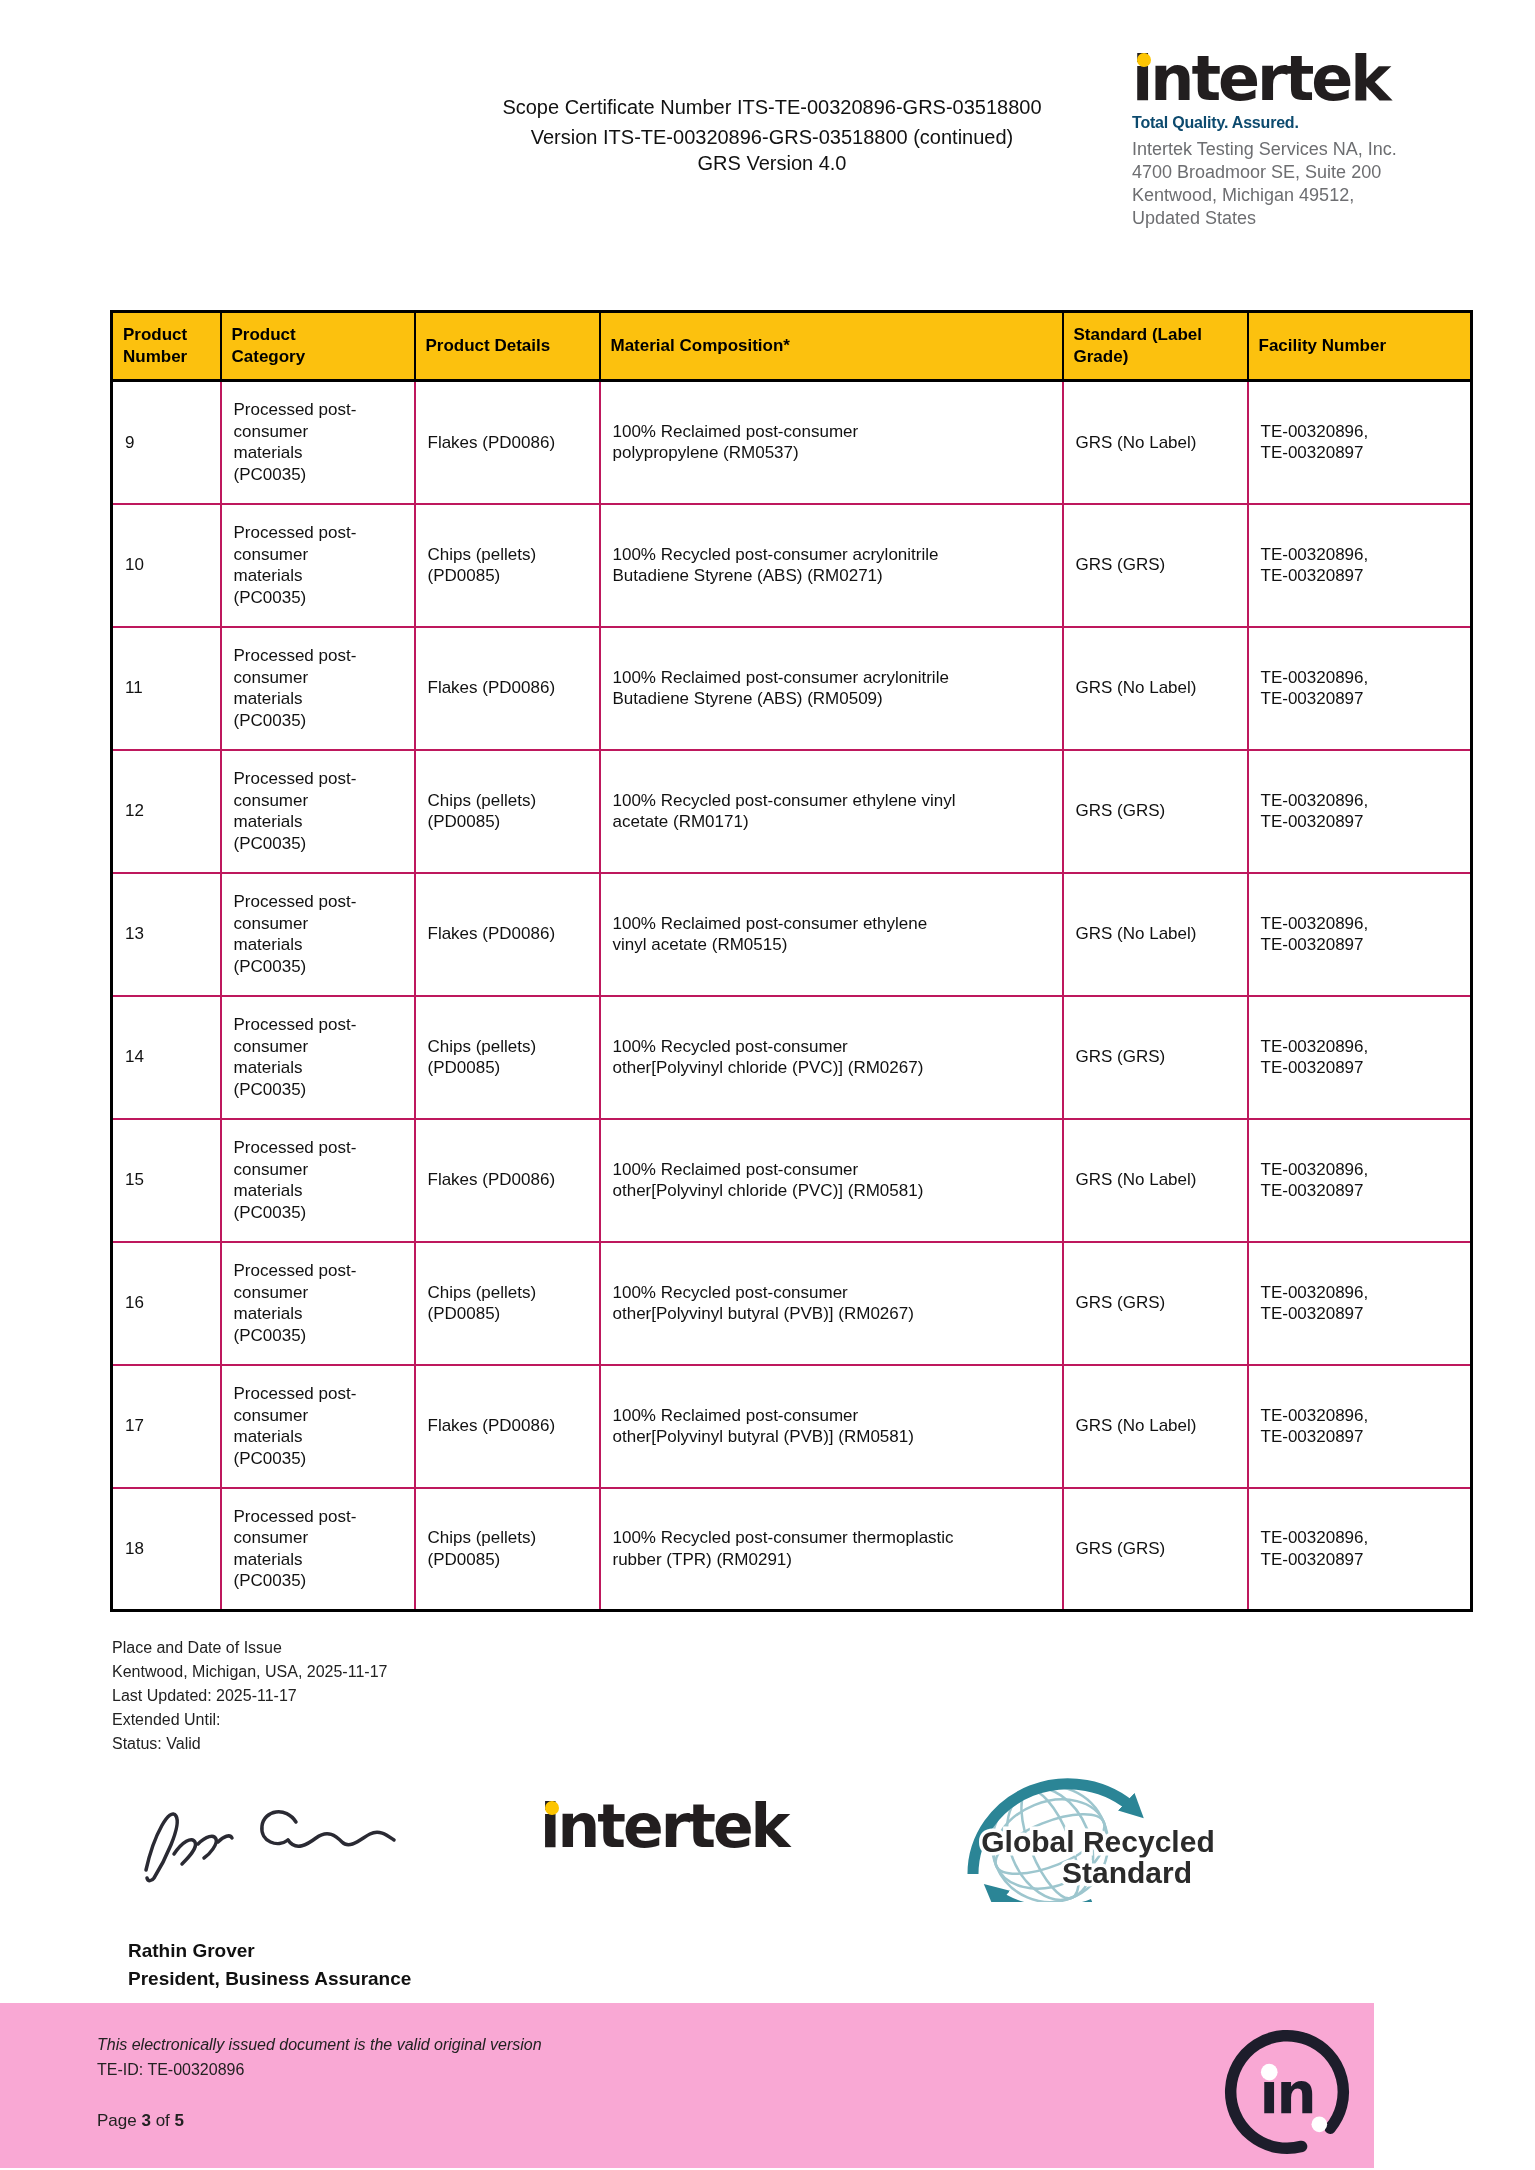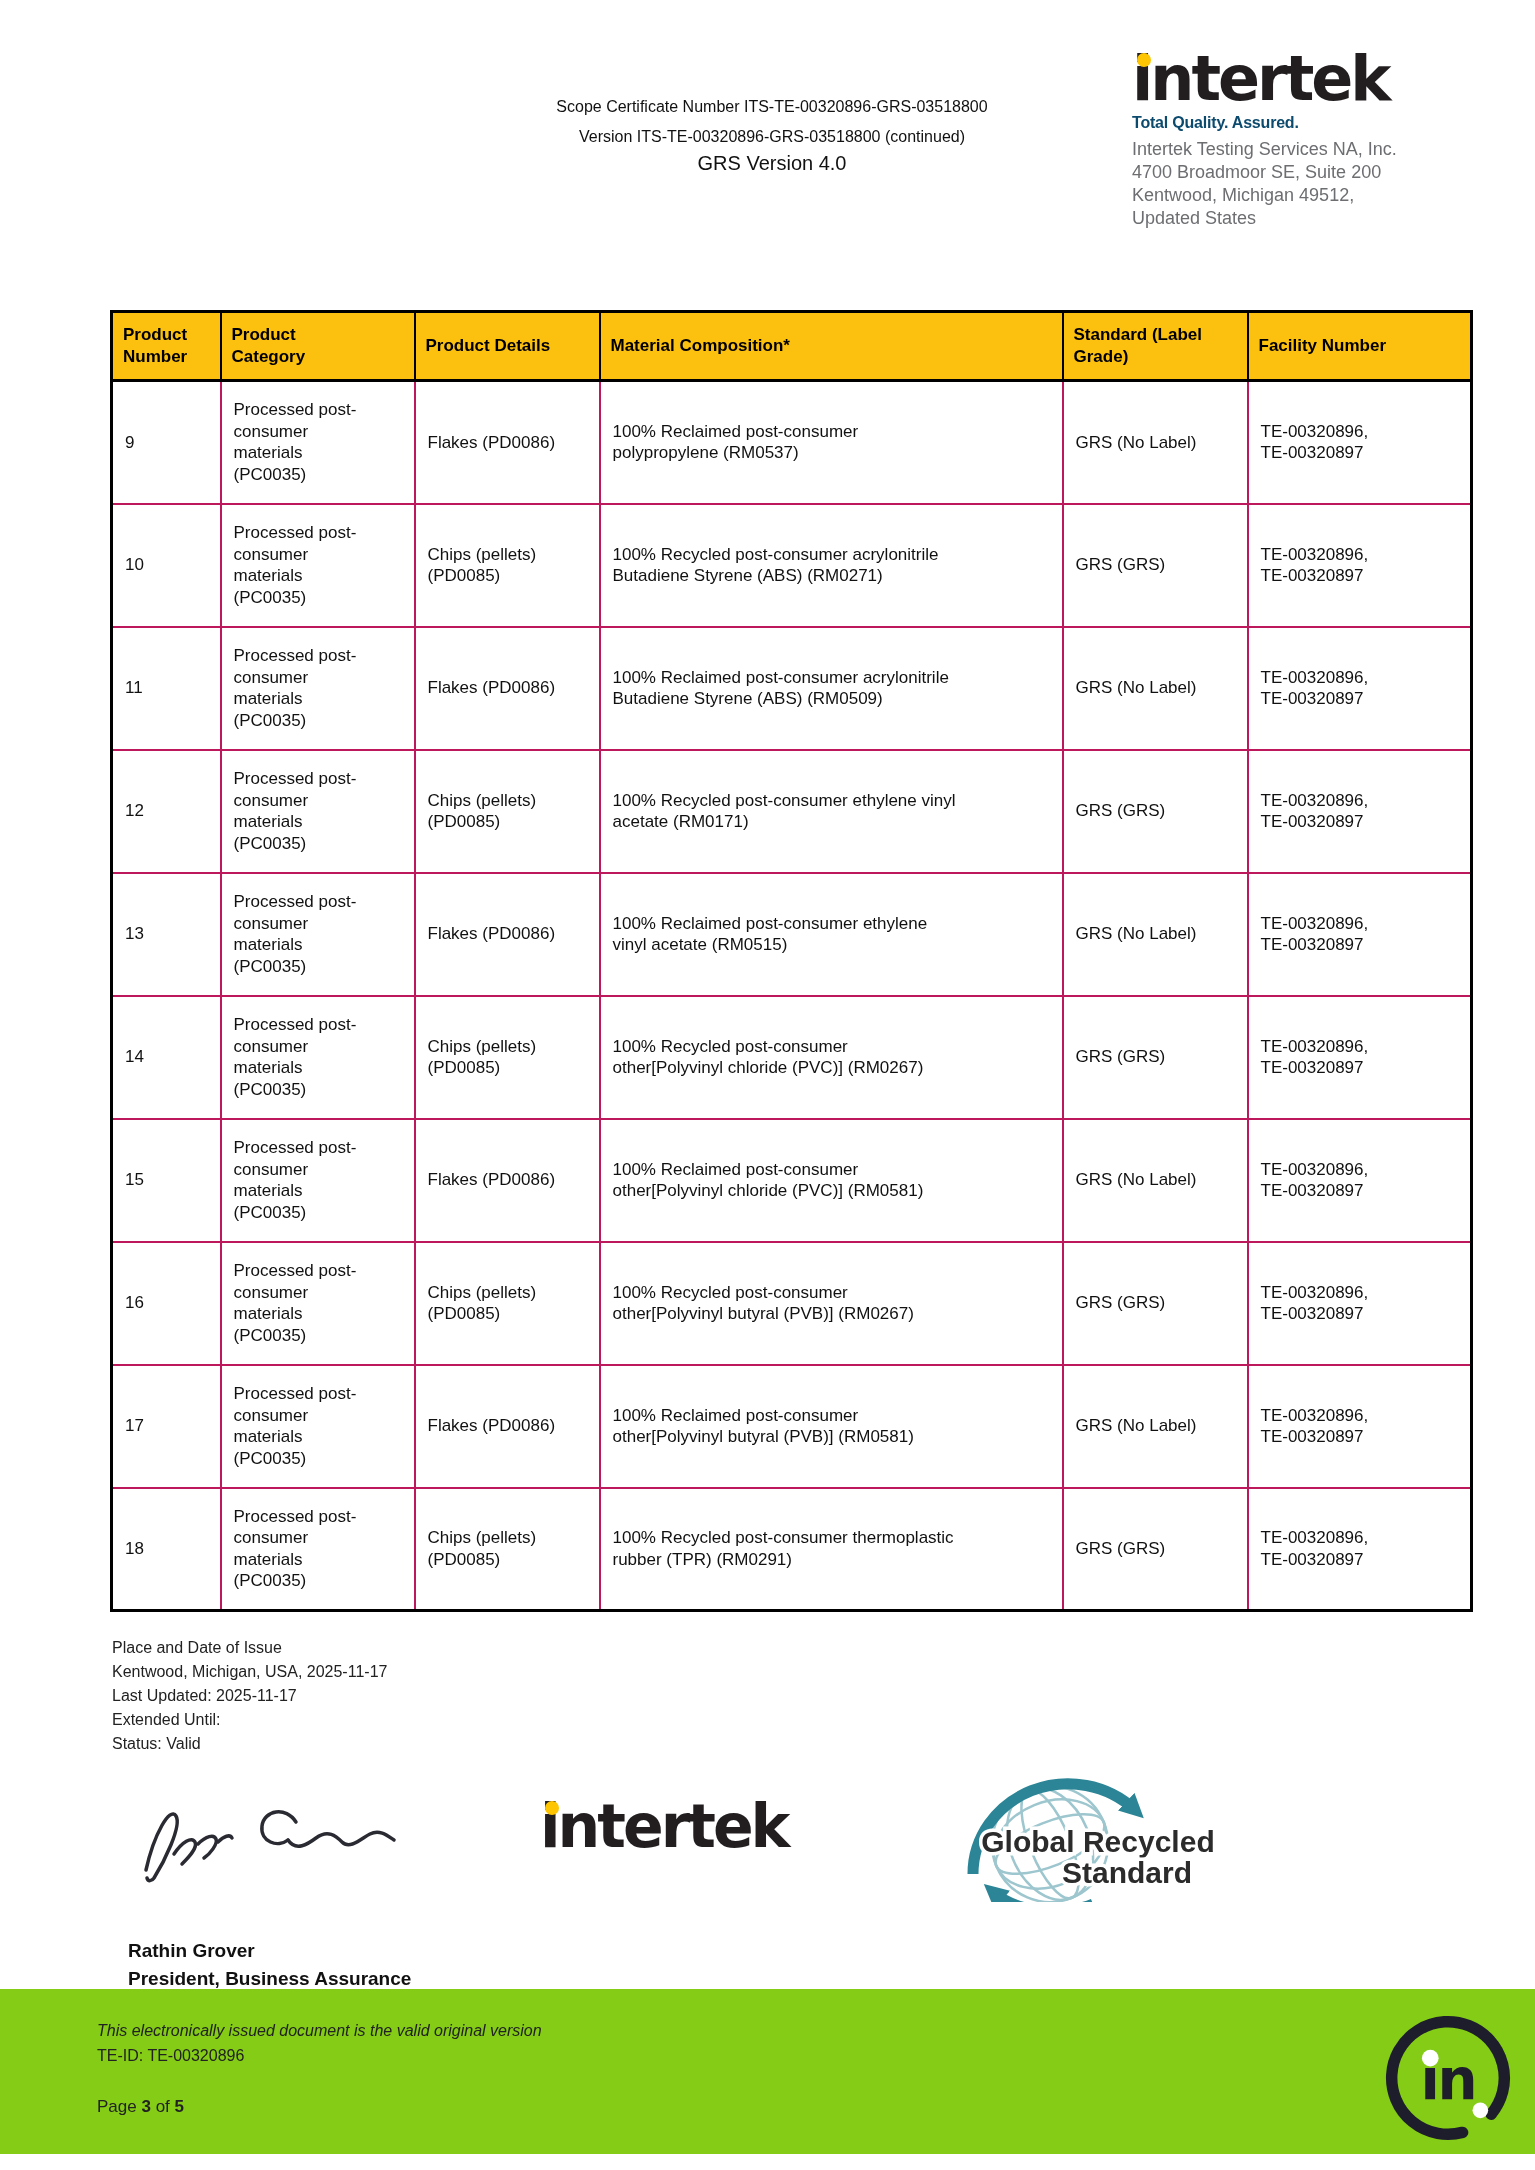--- a/index.html
+++ b/index.html
@@ -2,21 +2,21 @@
 <html><head>
 <meta charset="utf-8">
 <style>
   html,body{margin:0;padding:0;background:#e8e8e8;}
   .page{
     position:relative;width:1535px;height:2170px;background:#ffffff;
     font-family:"Liberation Sans",sans-serif;color:#1a1a1a;overflow:hidden;
   }
   
   .cert-head{position:absolute;left:362px;top:92px;width:820px;text-align:center;}
-  .cert-line{font-size:16px;line-height:30px;color:#111;}
+  .cert-line{font-size:20px;line-height:30px;color:#111;}
   .company{font-size:28px;font-weight:bold;line-height:34px;margin-top:6px;color:#000;}
   .grs-version{font-size:20px;margin-top:0;color:#111;}
   
   .logo-top{position:absolute;left:1132px;top:48px;width:340px;}
   .wordmark{
     position:relative;display:inline-block;
     font-family:"DejaVu Sans",sans-serif;font-weight:bold;
     color:#221e1f;line-height:1;letter-spacing:-3px;
   }
   .wordmark .cover-dot{
@@ -48,21 +48,21 @@
   
   .signature-svg{position:absolute;left:118px;top:1792px;}
   .sig-name{position:absolute;left:128px;top:1940px;font-size:19px;font-weight:bold;color:#111;}
   .sig-title{position:absolute;left:128px;top:1968px;font-size:19px;color:#111;font-weight:bold;}
   .logo-center{position:absolute;left:540px;top:1796px;}
   .wm-center{font-size:60px;}
   .wm-center .cover-dot{left:5px;top:5px;width:14px;height:14px;}
   .grs-logo-svg{position:absolute;left:935px;top:1752px;}
   
   .bottom-bar{
-    position:absolute;left:0;bottom:16px;width:1535px;height:165px;background:#84cc16;
+    position:absolute;left:0;bottom:2px;width:1374px;height:165px;background:#f9a8d4;
   }
   .bar-note{position:absolute;left:97px;top:33px;font-size:16px;font-style:italic;color:#222;}
   .bar-teid{position:absolute;left:97px;top:58px;font-size:16px;color:#222;}
   .bar-page{position:absolute;left:97px;top:108px;font-size:17px;color:#222;}
   .roundel-svg{position:absolute;right:14px;top:16px;}
 </style>
 </head>
 <body>
 
 <div class="page">

